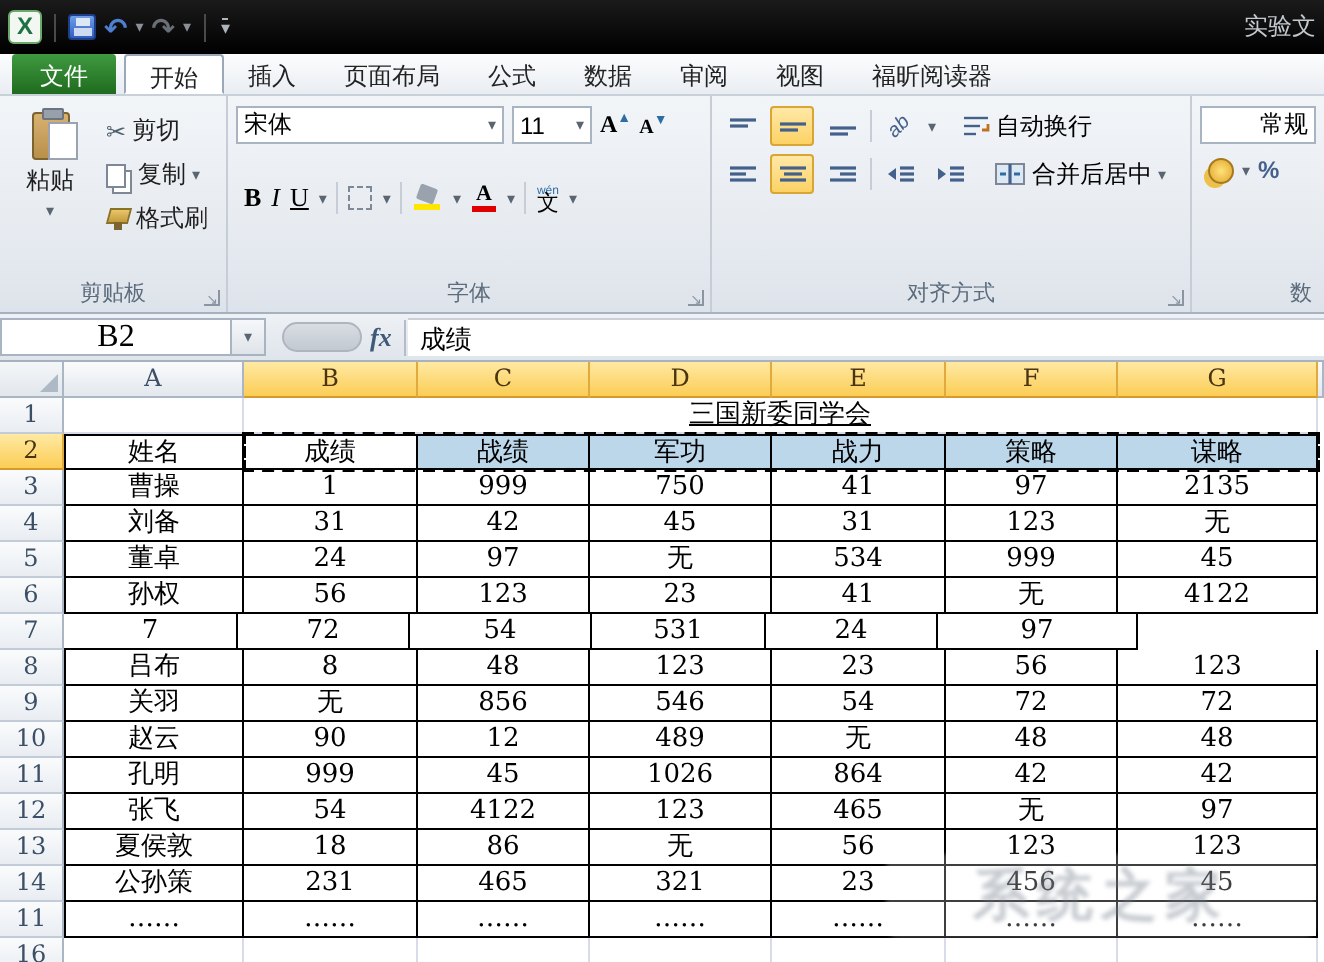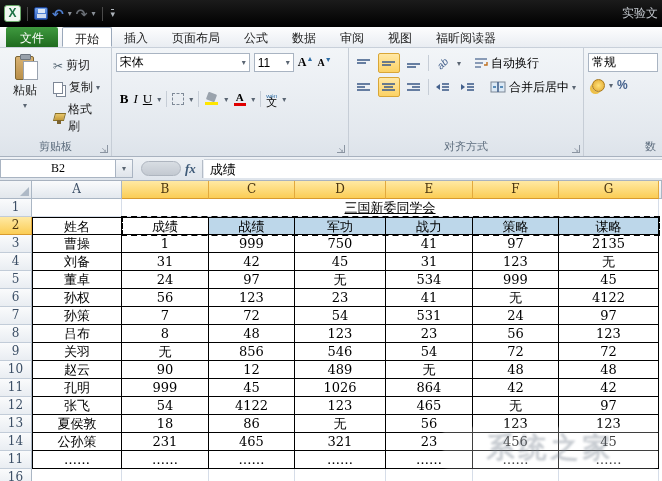--- a/index.html
+++ b/index.html
@@ -80,21 +80,21 @@
   .wrap-ico,.merge-ico,.ind-ico { display:inline-block; }
   .ab-rot { color:#44618c; font-size:10px; transform:rotate(-45deg); display:inline-block; font-style:italic; }
 
   
   .g-num { flex:1; display:flex; flex-direction:column; gap:6px; border-right:none; }
   .coin { width:13px; height:13px; border-radius:50%; background:radial-gradient(#ffe27a,#e0a52c); border:1px solid #a8791b; box-shadow:-3px 3px 0 -1px #edc049; margin-left:4px; }
   .pct { color:#44618c; font-weight:bold; font-size:12px; }
 
   
   .fbar { height:24px; background:linear-gradient(#eef1f5,#dfe5ec); border-bottom:1px solid #a8b2bf; display:flex; align-items:center; padding:2px 0; }
-  .namebox { width:116px; height:19px; background:#fff; border:1px solid #a9b4c2; font-size:12px; display:flex; align-items:center; justify-content:center; font-family:"Liberation Serif",serif; }
+  .namebox { width:116px; height:19px; background:#fff; border:1px solid #a9b4c2; font-size:16px; display:flex; align-items:center; justify-content:center; font-family:"Liberation Serif",serif; }
   .nb-drop { width:17px; height:19px; border:1px solid #a9b4c2; border-left:none; background:linear-gradient(#f5f7fa,#dfe4ea); font-size:8px; color:#5a6572; display:flex; align-items:center; justify-content:center; }
   .fx-pill { margin-left:8px; width:40px; height:15px; border-radius:8px; background:linear-gradient(#d8dde3,#c3c9d1); border:1px solid #aeb5bf; }
   .fx { font-style:italic; font-weight:bold; font-family:"Liberation Serif",serif; color:#3e5a78; font-size:13px; margin:0 6px 0 4px; }
   .fdiv { width:1px; height:18px; background:#b4bcc7; }
   .fcontent { flex:1; height:19px; background:#fff; border-top:1px solid #c9d0d9; margin-left:1px; font-size:13px; font-family:"DejaVu Serif","Liberation Serif",serif; padding:1px 6px; }
 
   
   .sheet { position:relative; height:300px; background:#fff; font-family:"DejaVu Serif","Liberation Serif",serif; }
   .chrow { display:flex; height:18px; }
   .corner { width:32px; background:linear-gradient(#f4f6f8,#e2e7ec); border-right:1px solid #aab6c4; border-bottom:1px solid #aab6c4; position:relative; }
@@ -210,20 +210,21 @@
             <span class="bar"></span>
           </span>
         <span class="drop">▾</span>
         <div class="vsep"></div>
         <span class="pinyin-ico">
             <span class="py">wén</span>
             <span>文</span>
           </span>
         <span class="drop">▾</span>
       </div>
+      <div class="glabel">字体</div>
       <div class="launcher"></div>
     </div>
 
     <div class="rgroup g-align">
       <div class="a-row">
         <span class="icon-sq">
             <svg width="15" height="11">
               <line x1="1" y1="2" x2="14" y2="2"></line>
               <line x1="1" y1="5" x2="10" y2="5"></line>
             </svg>
@@ -302,21 +303,21 @@
             </svg>
           <span>合并后居中</span>
           <span class="drop">▾</span>
         </div>
       </div>
       <div class="glabel">对齐方式</div>
       <div class="launcher"></div>
     </div>
 
     <div class="rgroup g-num">
-      <div class="combo" style="width:70px;">
+      <div class="combo" style="width:58px;justify-content:flex-end;">
           <span>常规</span>
         </div>
       <div class="f-row">
         <span class="coin"></span>
         <span class="drop">▾</span>
         <span class="pct">%</span>
       </div>
       <div class="glabel" style="text-align:right; padding-right:6px;">数</div>
     </div>
   </div>
@@ -393,21 +394,20 @@
           <div class="cell tbl tbl-first" style="width: 90px;">孙权</div>
           <div class="cell tbl" style="width: 87px;">56</div>
           <div class="cell tbl" style="width: 86px;">123</div>
           <div class="cell tbl" style="width: 91px;">23</div>
           <div class="cell tbl" style="width: 87px;">41</div>
           <div class="cell tbl" style="width: 86px;">无</div>
           <div class="cell tbl" style="width: 100px;">4122</div>
         </div>
         <div class="grow">
           <div class="rhead">7</div>
-          <div class="cell tbl tbl-first" style="width: 90px;">孙策</div>
           <div class="cell tbl" style="width: 87px;">7</div>
           <div class="cell tbl" style="width: 86px;">72</div>
           <div class="cell tbl" style="width: 91px;">54</div>
           <div class="cell tbl" style="width: 87px;">531</div>
           <div class="cell tbl" style="width: 86px;">24</div>
           <div class="cell tbl" style="width: 100px;">97</div>
         </div>
         <div class="grow">
           <div class="rhead">8</div>
           <div class="cell tbl tbl-first" style="width: 90px;">吕布</div>

